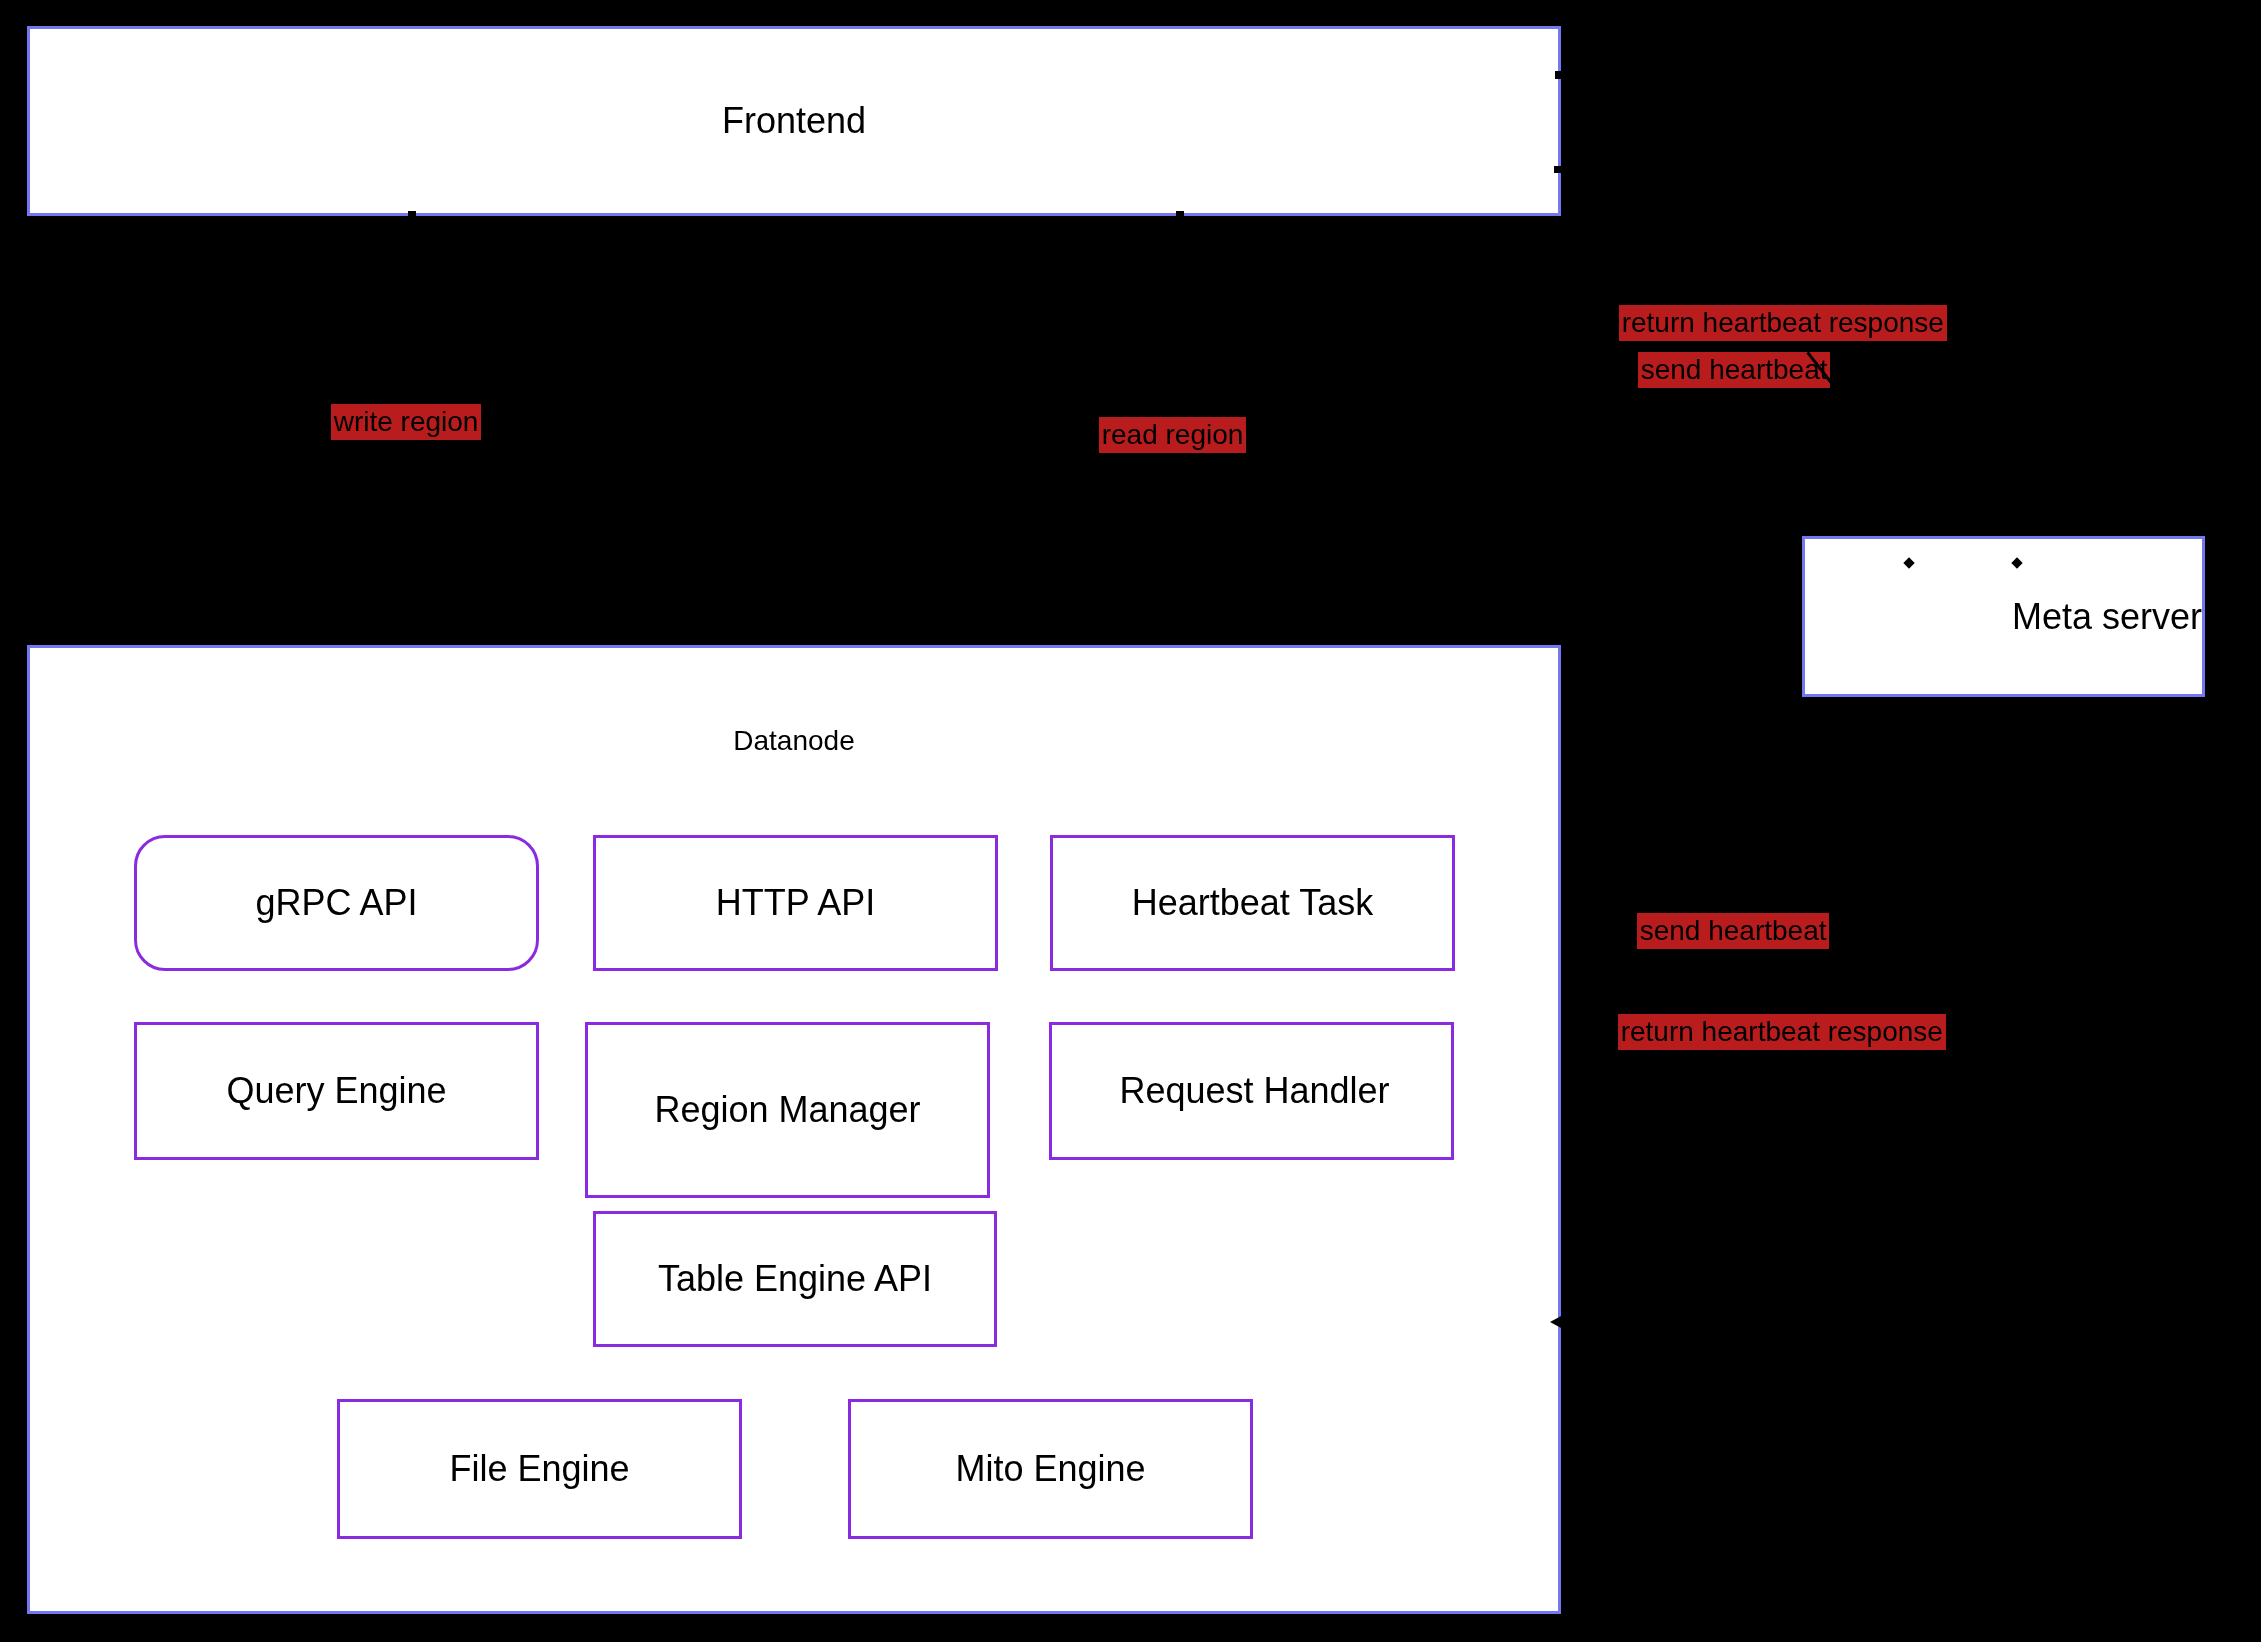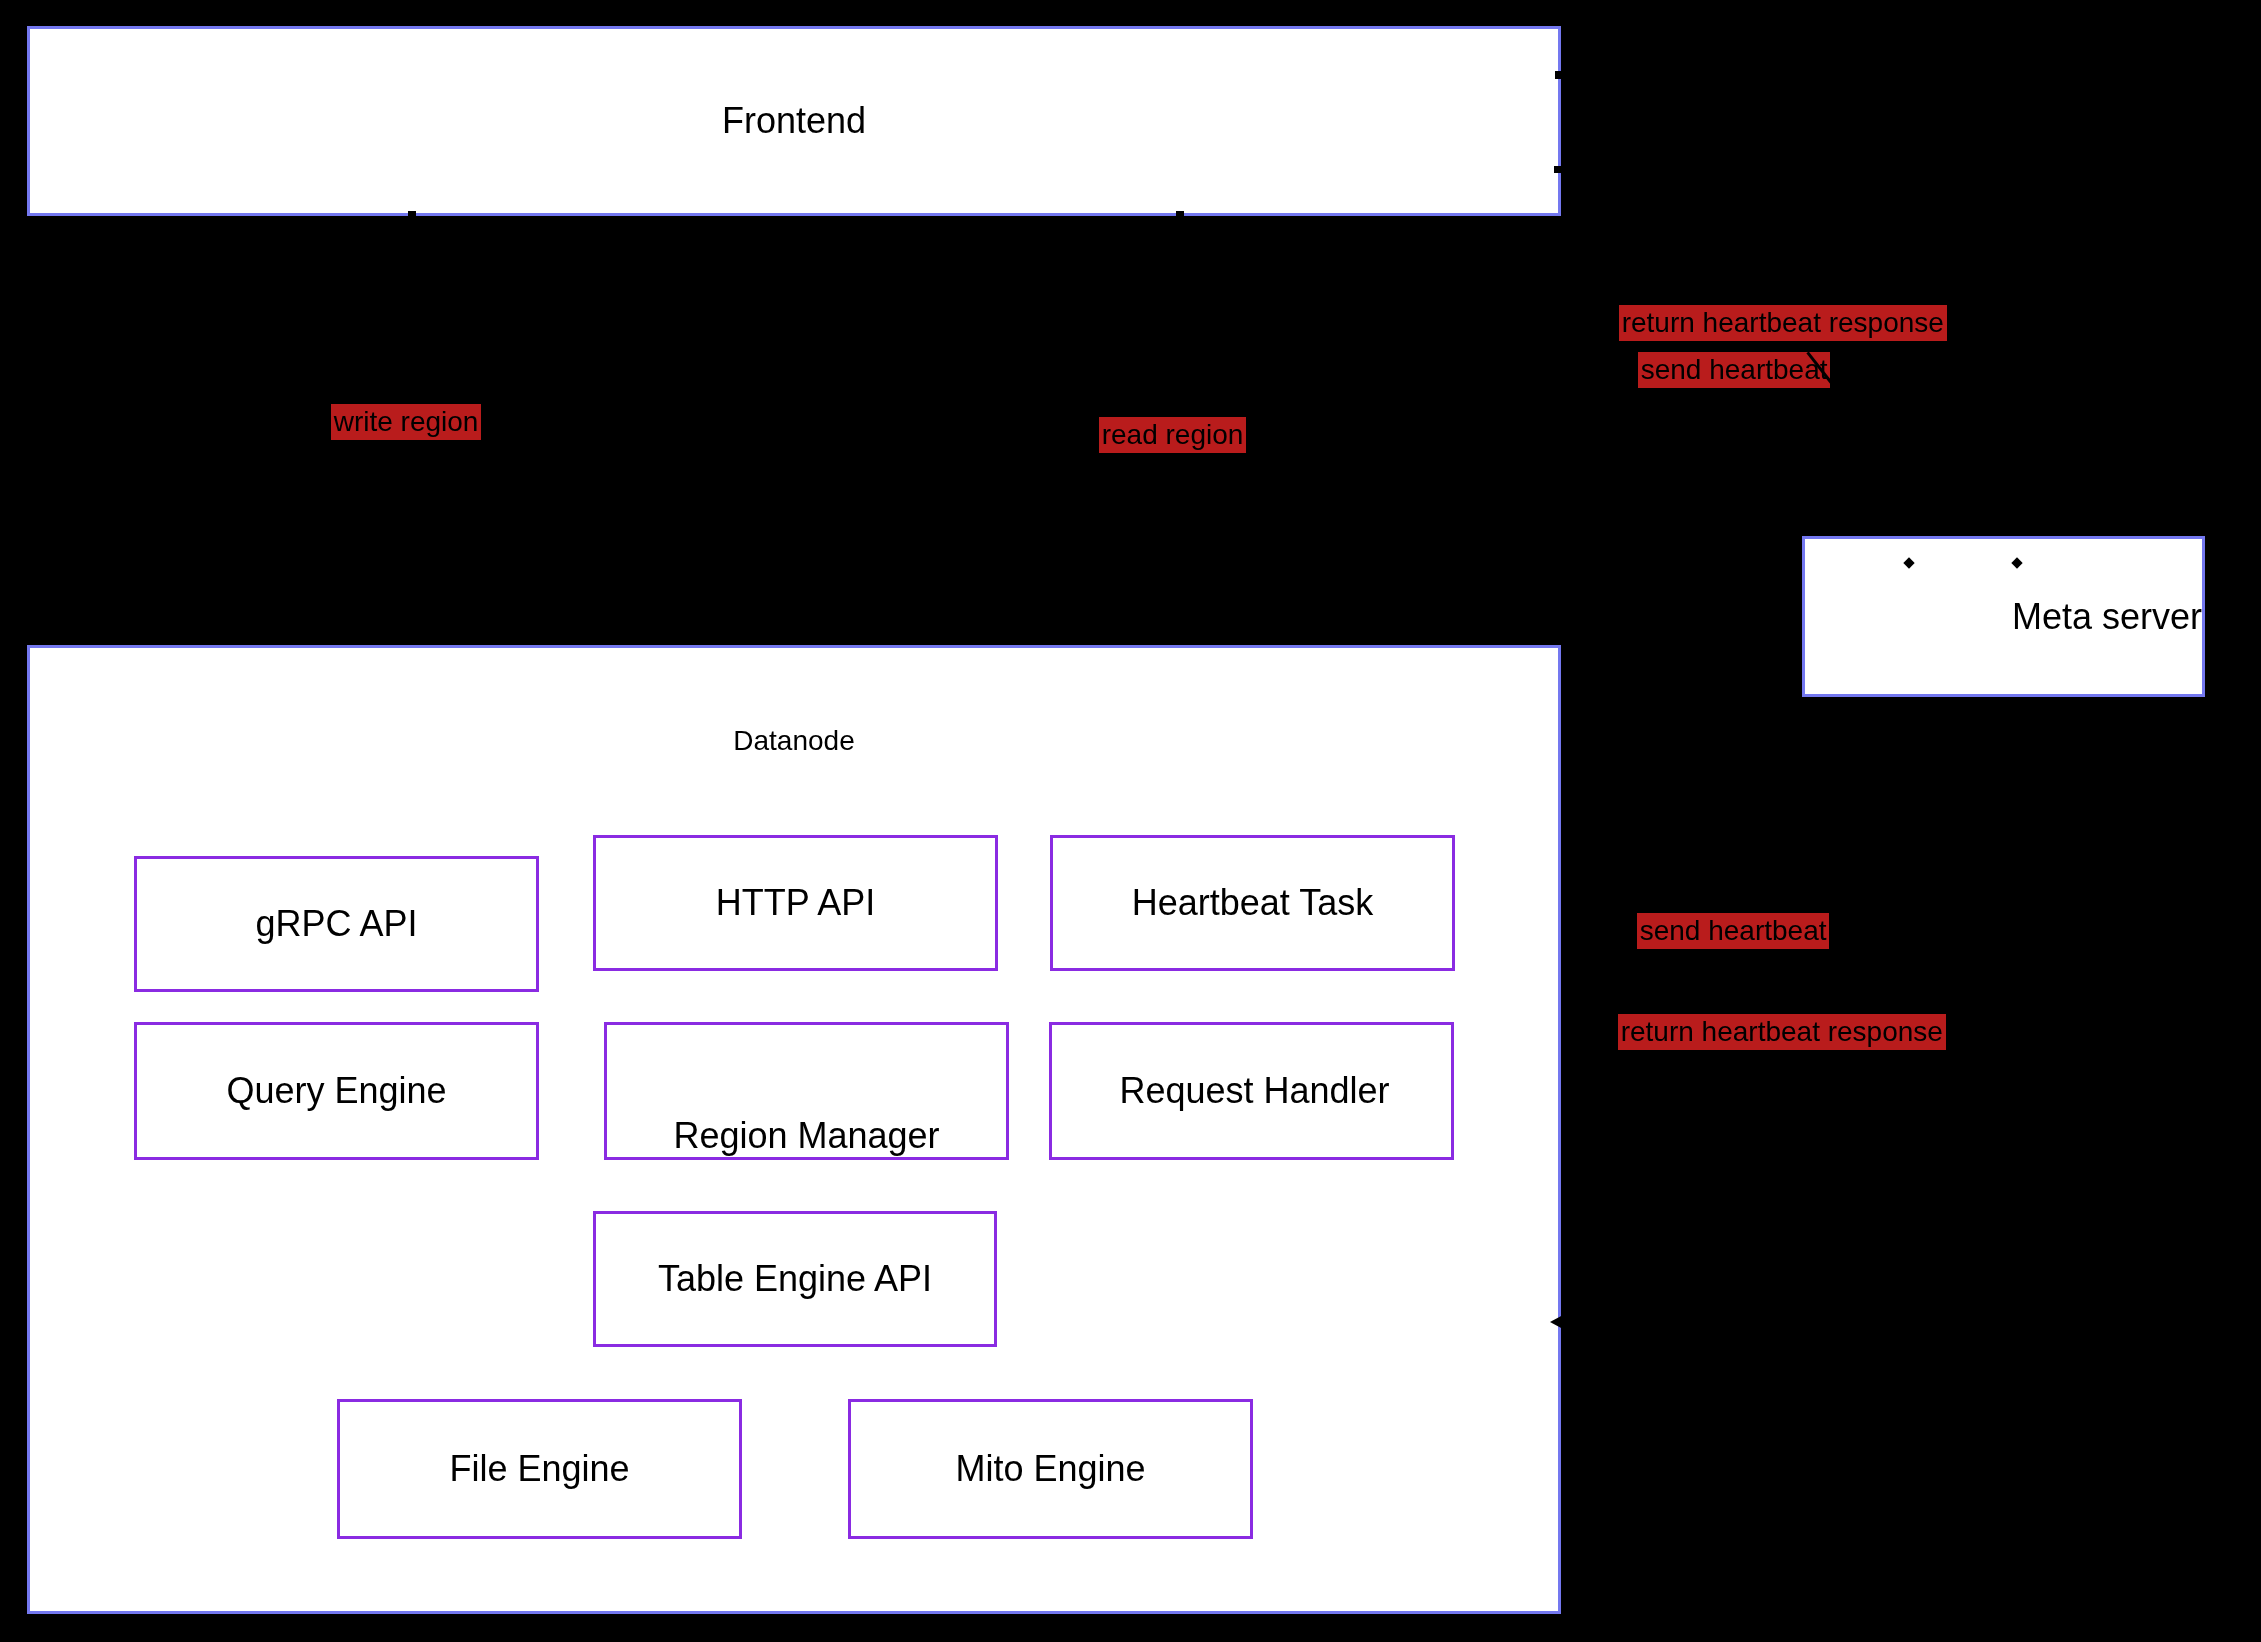--- a/index.html
+++ b/index.html
@@ -72,34 +72,34 @@
   </div>
 
   <div class="outer-box center-flex" style="left:1802px;top:536px;width:403px;height:161px;justify-content:flex-end;">
     <span class="node-label">Meta server</span>
   </div>
 
   <div class="outer-box" style="left:27px;top:645px;width:1534px;height:969px;">
     <div class="container-title" style="top:77px;">Datanode</div>
   </div>
 
-  <div class="inner-box" style="left:134px;top:856px;width:405px;height:136px;">
+  <div class="inner-box" style="left:134px;top:835px;width:405px;height:136px;border-radius:31px;">
     <span class="node-label">gRPC API</span>
   </div>
   <div class="inner-box" style="left:593px;top:835px;width:405px;height:136px;">
     <span class="node-label">HTTP API</span>
   </div>
   <div class="inner-box" style="left:1050px;top:835px;width:405px;height:136px;">
     <span class="node-label">Heartbeat Task</span>
   </div>
 
   <div class="inner-box" style="left:134px;top:1022px;width:405px;height:138px;">
     <span class="node-label">Query Engine</span>
   </div>
-  <div class="inner-box" style="left:604px;top:1022px;width:405px;height:138px;align-items:flex-end;">
+  <div class="inner-box" style="left:585px;top:1022px;width:405px;height:176px;">
     <span class="node-label">Region Manager</span>
   </div>
   <div class="inner-box" style="left:1049px;top:1022px;width:405px;height:138px;padding-left:6px;">
     <span class="node-label">Request Handler</span>
   </div>
 
   <div class="inner-box" style="left:593px;top:1211px;width:404px;height:136px;justify-content:center;">
     <span class="node-label">Table Engine API</span>
   </div>
 

